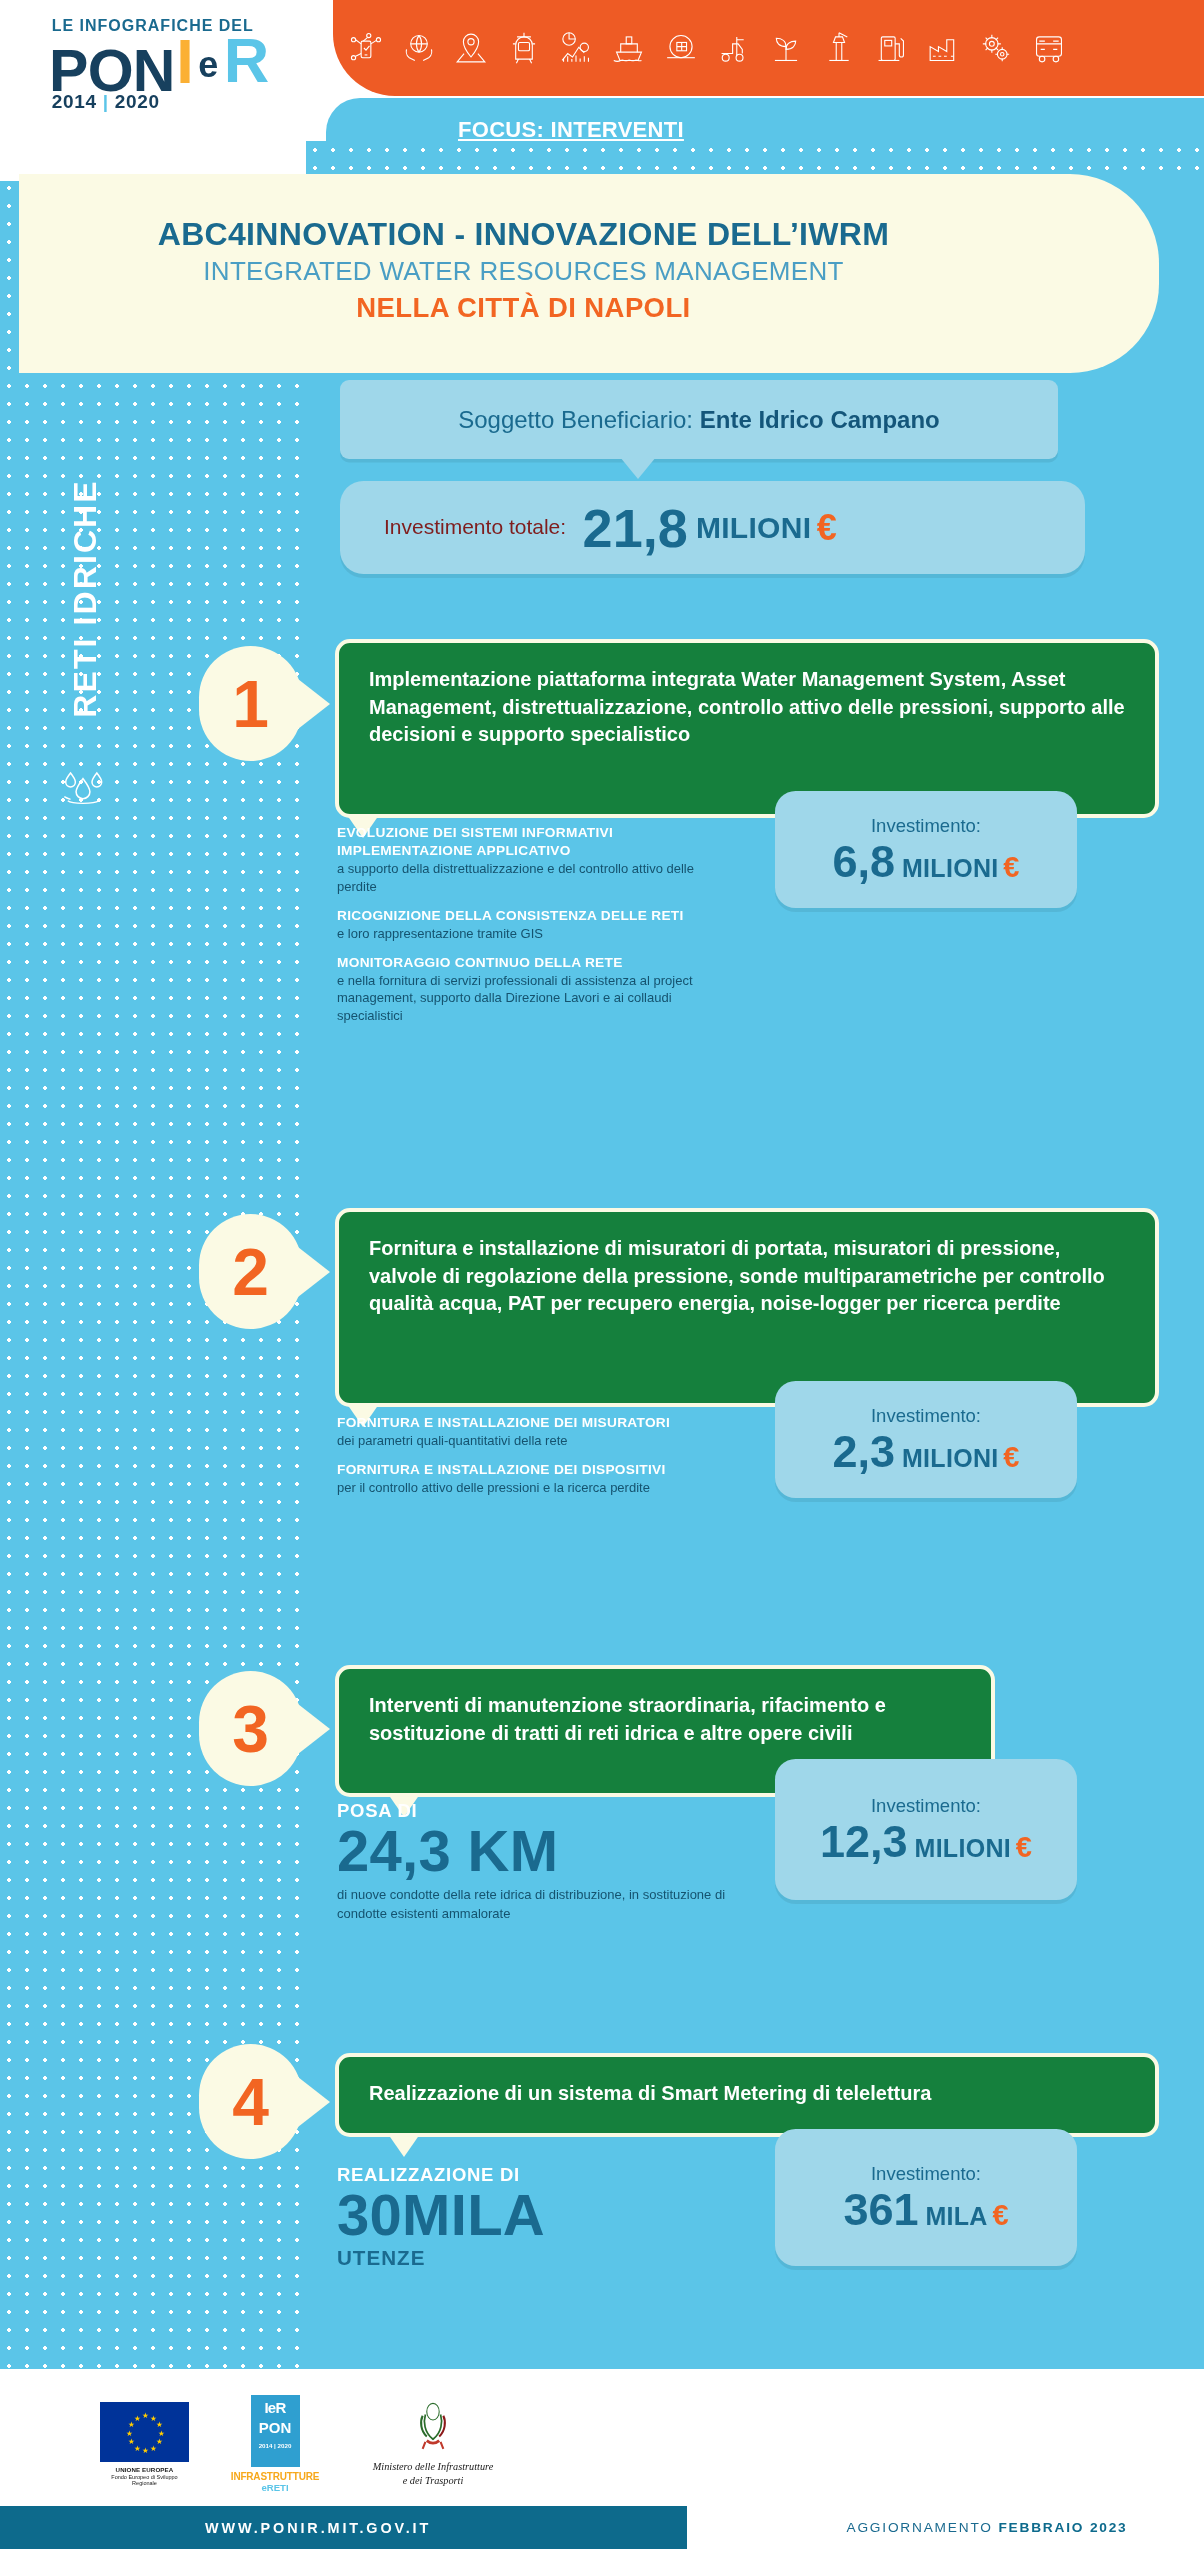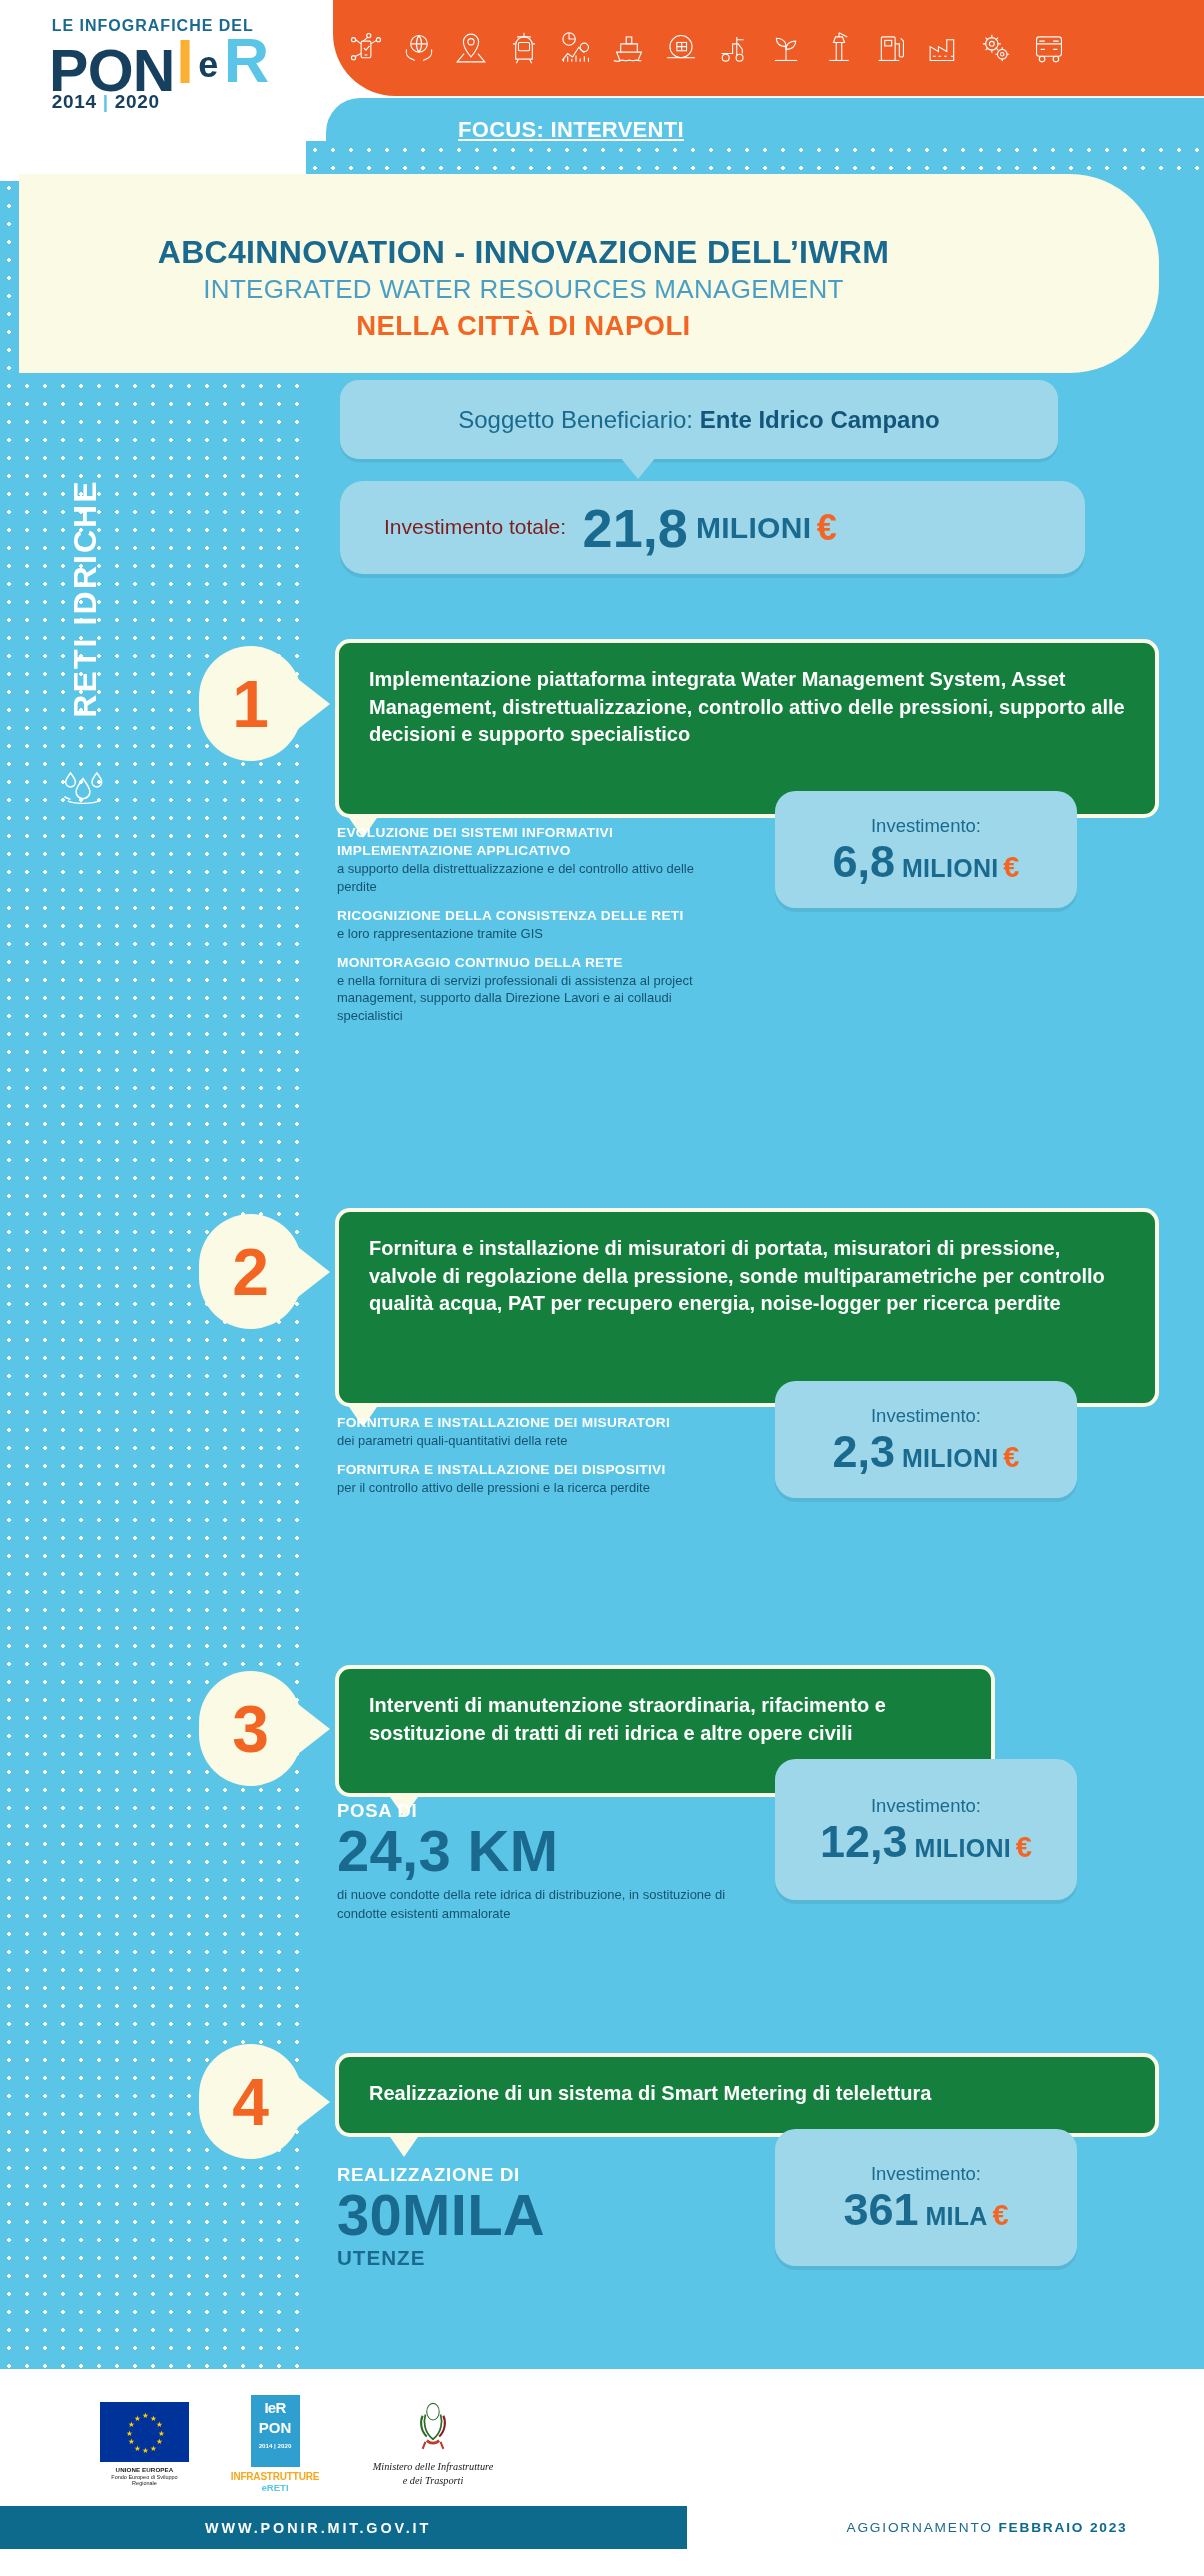--- a/index.html
+++ b/index.html
@@ -105,21 +105,21 @@
   }
 
   
   .title-card {
     position: absolute; left: 19px; top: 174px;
     width: 1140px; height: 199px;
     background: #fbfae4;
     border-top-right-radius: 89px;
     border-bottom-right-radius: 89px;
   }
-  .title-inner { padding-top: 61px; text-align: center; padding-right: 131px; }
+  .title-inner { padding-top: 43px; text-align: center; padding-right: 131px; }
   .title-line1 {
     font-size: 32px; font-weight: bold; color: #1a6a8f;
     letter-spacing: 0.3px; line-height: 1.12;
   }
   .title-line2 {
     font-size: 26px; font-weight: normal; color: #4a9ec4;
     letter-spacing: 0.3px; line-height: 1.2; margin-top: 2.7px;
   }
   .title-line3 {
     font-size: 27.5px; font-weight: bold; color: #f26522;
@@ -139,21 +139,21 @@
     letter-spacing: 2.1px;
   }
   .side-icon {
     position: absolute; left: 56px; top: 762px; width: 54px; height: 49px;
   }
 
   
   .pill-benef {
     position: absolute; left: 340px; top: 380px;
     width: 718px; height: 79px;
-    background: #9fd7ea; border-radius: 19px;
+    background: #9fd7ea; border-radius: 9px;
     display: flex; align-items: center; justify-content: center;
     box-shadow: 0 3.4px 0 rgba(0,0,0,0.07);
   }
   .pill-benef .txt { font-size: 24px; color: #1a6a8f; }
   .pill-benef .txt b { color: #14567a; }
   .pill-arrow-down {
     position: absolute; left: 620px; top: 457px;
     width: 0; height: 0;
     border-left: 18px solid transparent;
     border-right: 18px solid transparent;

